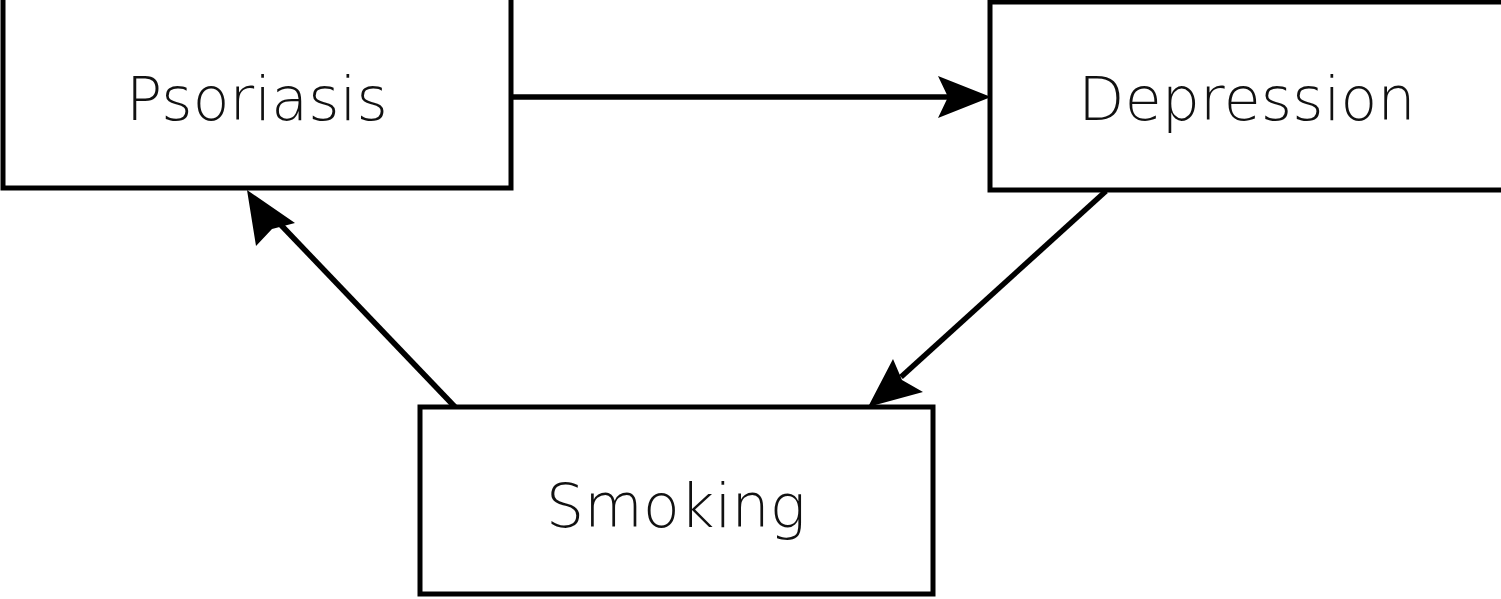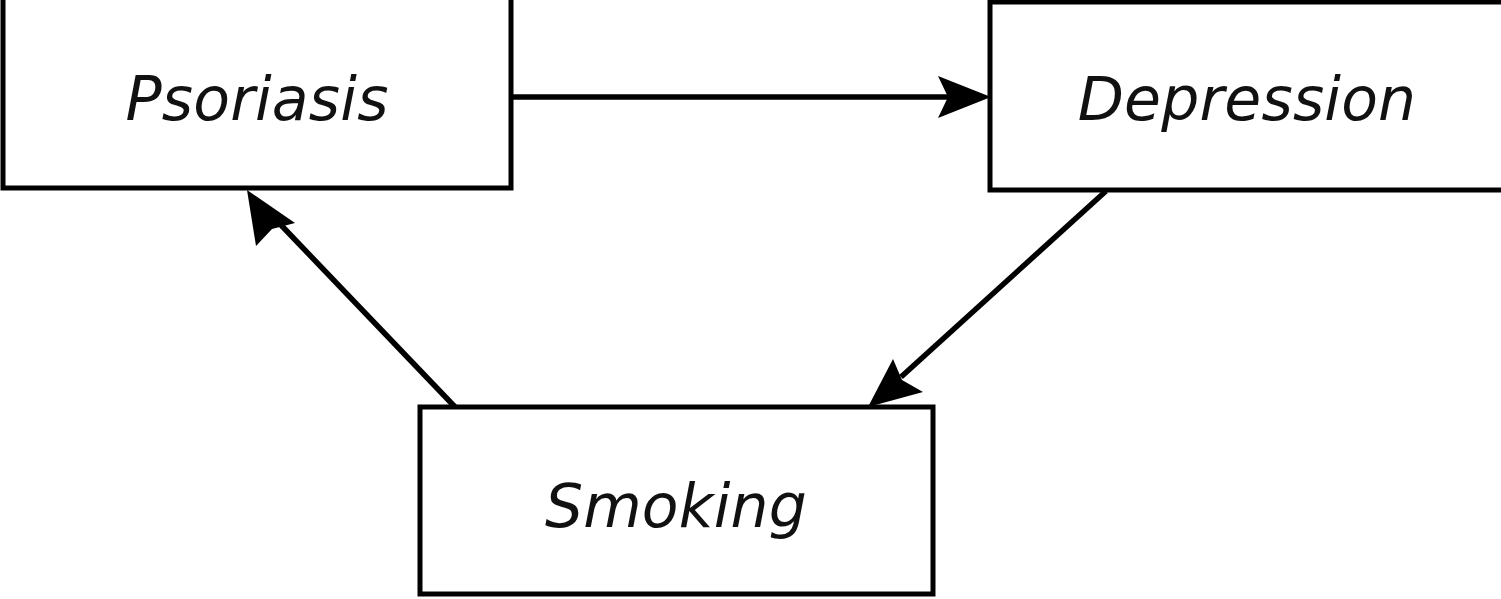--- a/index.html
+++ b/index.html
@@ -10,21 +10,20 @@
   }
   body {
     font-family: "DejaVu Sans", "Liberation Sans", sans-serif;
   }
   #canvas {
     position: relative;
     width: 1501px;
     height: 599px;
     background: #ffffff;
     overflow: hidden;
-    font-style: italic;
   }
   #diagram-svg {
     position: absolute;
     left: 0;
     top: 0;
     width: 1501px;
     height: 599px;
     display: block;
   }
   .node-box {

